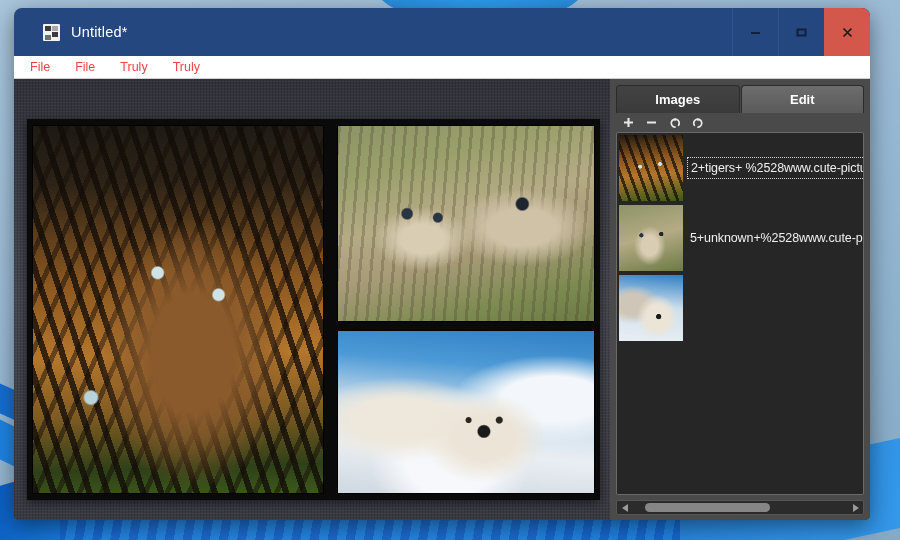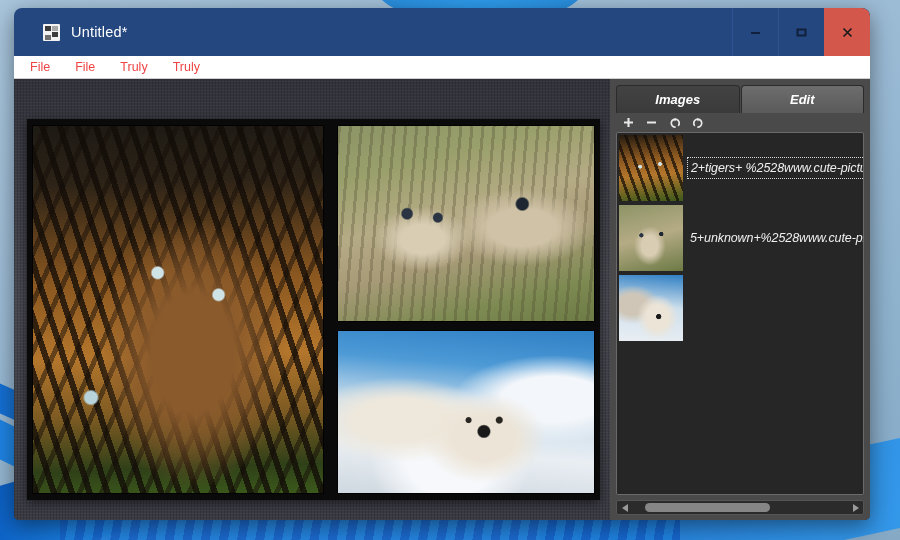--- a/index.html
+++ b/index.html
@@ -130,21 +130,21 @@
     border-bottom: 1px solid #cfcfcf;
   }
   .menu-item {
     font-size: 12.5px;
     color: #ef4444;
     padding: 1px 3px;
     line-height: 1;
   }
 
   
-  #win-body { flex: 1; display: flex; min-height: 0; background:#2a2a2a;font-style:italic; }
+  #win-body { flex: 1; display: flex; min-height: 0; background:#2a2a2a; }
 
   
   #canvas {
     width: 596px;
     position: relative;
     background-color: #3c3c45;
     background-image:
       repeating-linear-gradient(0deg, rgba(255,255,255,.035) 0px, rgba(255,255,255,.035) 1px, transparent 1px, transparent 3px),
       repeating-linear-gradient(90deg, rgba(0,0,0,.16) 0px, rgba(0,0,0,.16) 1px, transparent 1px, transparent 3px),
       linear-gradient(180deg,#32323b,#474750 50%,#3a3a43);

